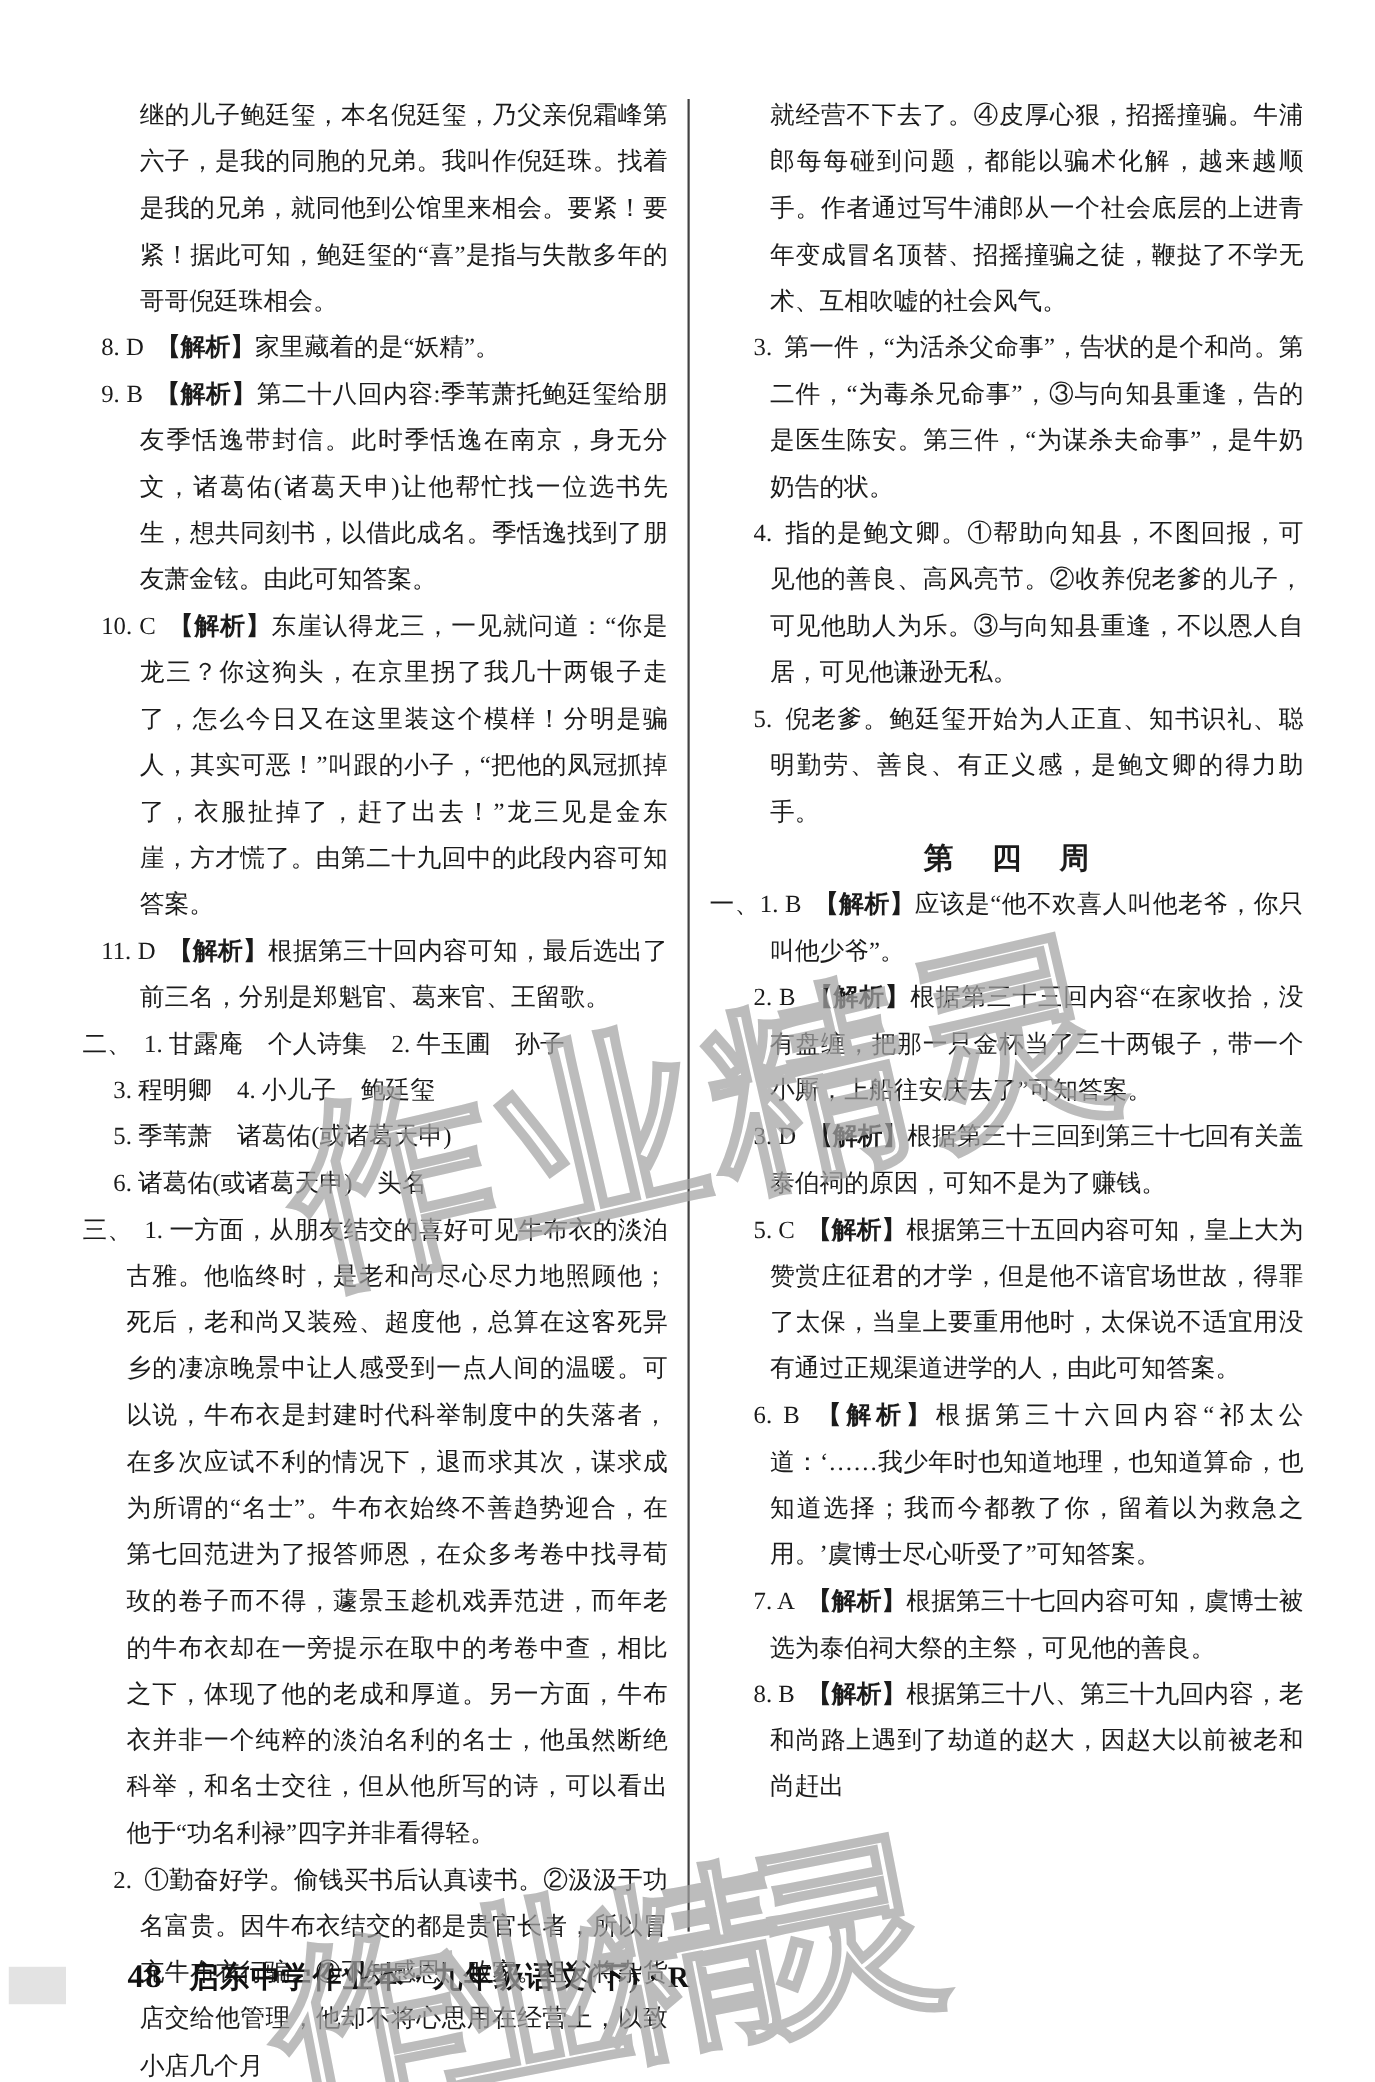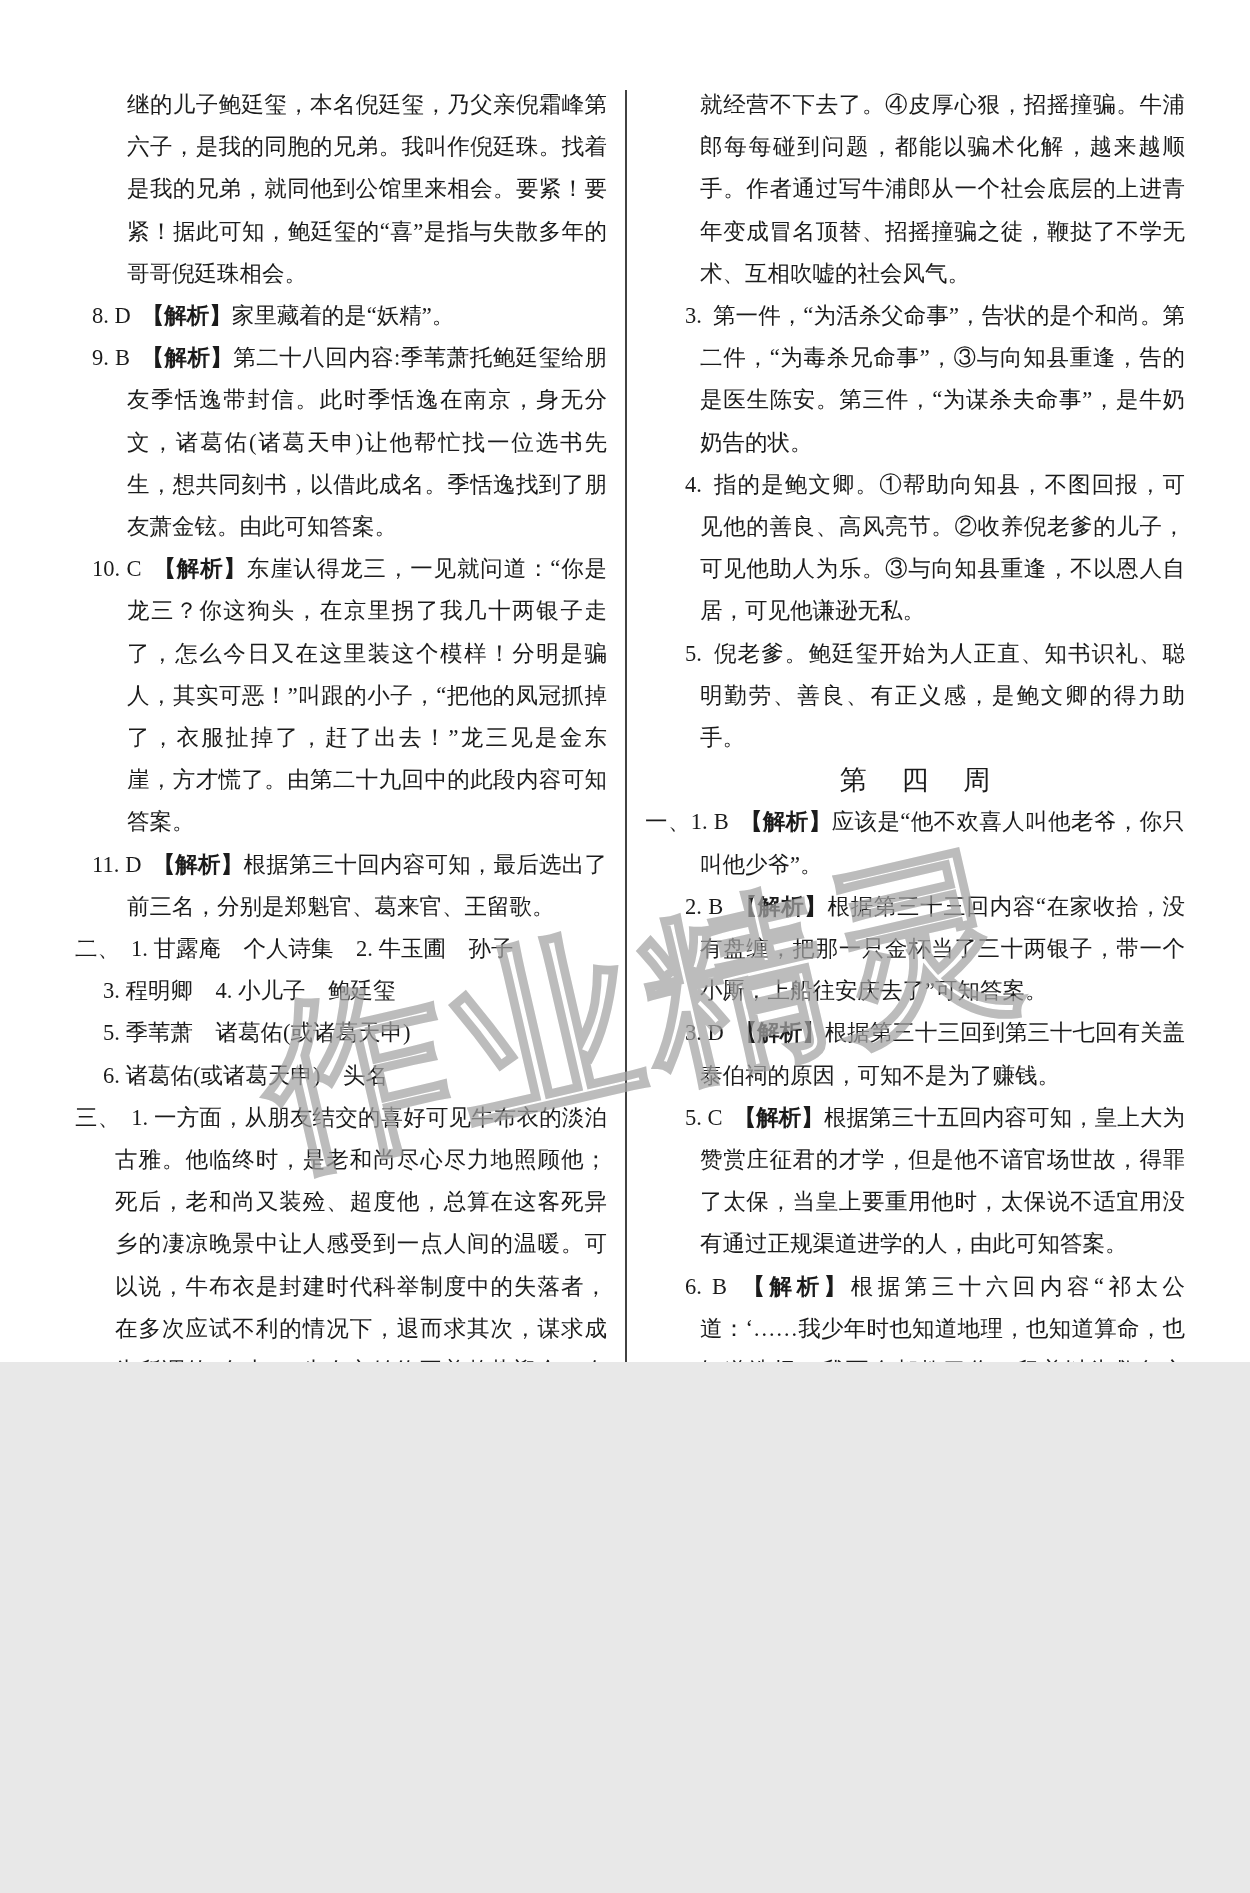--- a/index.html
+++ b/index.html
@@ -1,17 +1,17 @@
 <!DOCTYPE html>
 <html><head>
 <meta charset="utf-8">
 <style>
   html,body { margin:0; padding:0; background:#e8e8e8; }
   .page {
-    position:relative; width:1250px; height:1362px; margin:0 auto;
+    position:relative; width:1250px; height:1893px; margin:0 auto;
     background:#ffffff; overflow:hidden;
     font-family:"Liberation Serif","DejaVu Serif",serif;
     color:#1b1b1b;
   }
   .col {
     position:absolute; top:84px;
     font-size:22.5px; line-height:42.2px;
     text-align:justify; word-break:break-all;
   }
   .lc { left:92px;  width:515px; }
@@ -26,21 +26,21 @@
   .lc .sub   { padding-left:35px; text-indent:-24px; }
 
   .rc .cont  { padding-left:55px; }
   .rc .item  { padding-left:55px; text-indent:-15px; }
   .rc .secr  { padding-left:55px; text-indent:-55px; }
 
   .num { margin-right:11px; white-space:nowrap; }
   b.lab { font-weight:700; }
 
   .head4 {
-    text-align:center; font-weight:400; font-size:27px;
+    text-align:center; font-weight:700; font-size:27px;
     letter-spacing:14px; text-indent:14px;
   }
 
   .divider {
     position:absolute; left:625px; top:90px;
     width:2px; height:1666px; background:#424242;
   }
 
   .footer {
     position:absolute; left:116px; top:1779px;

